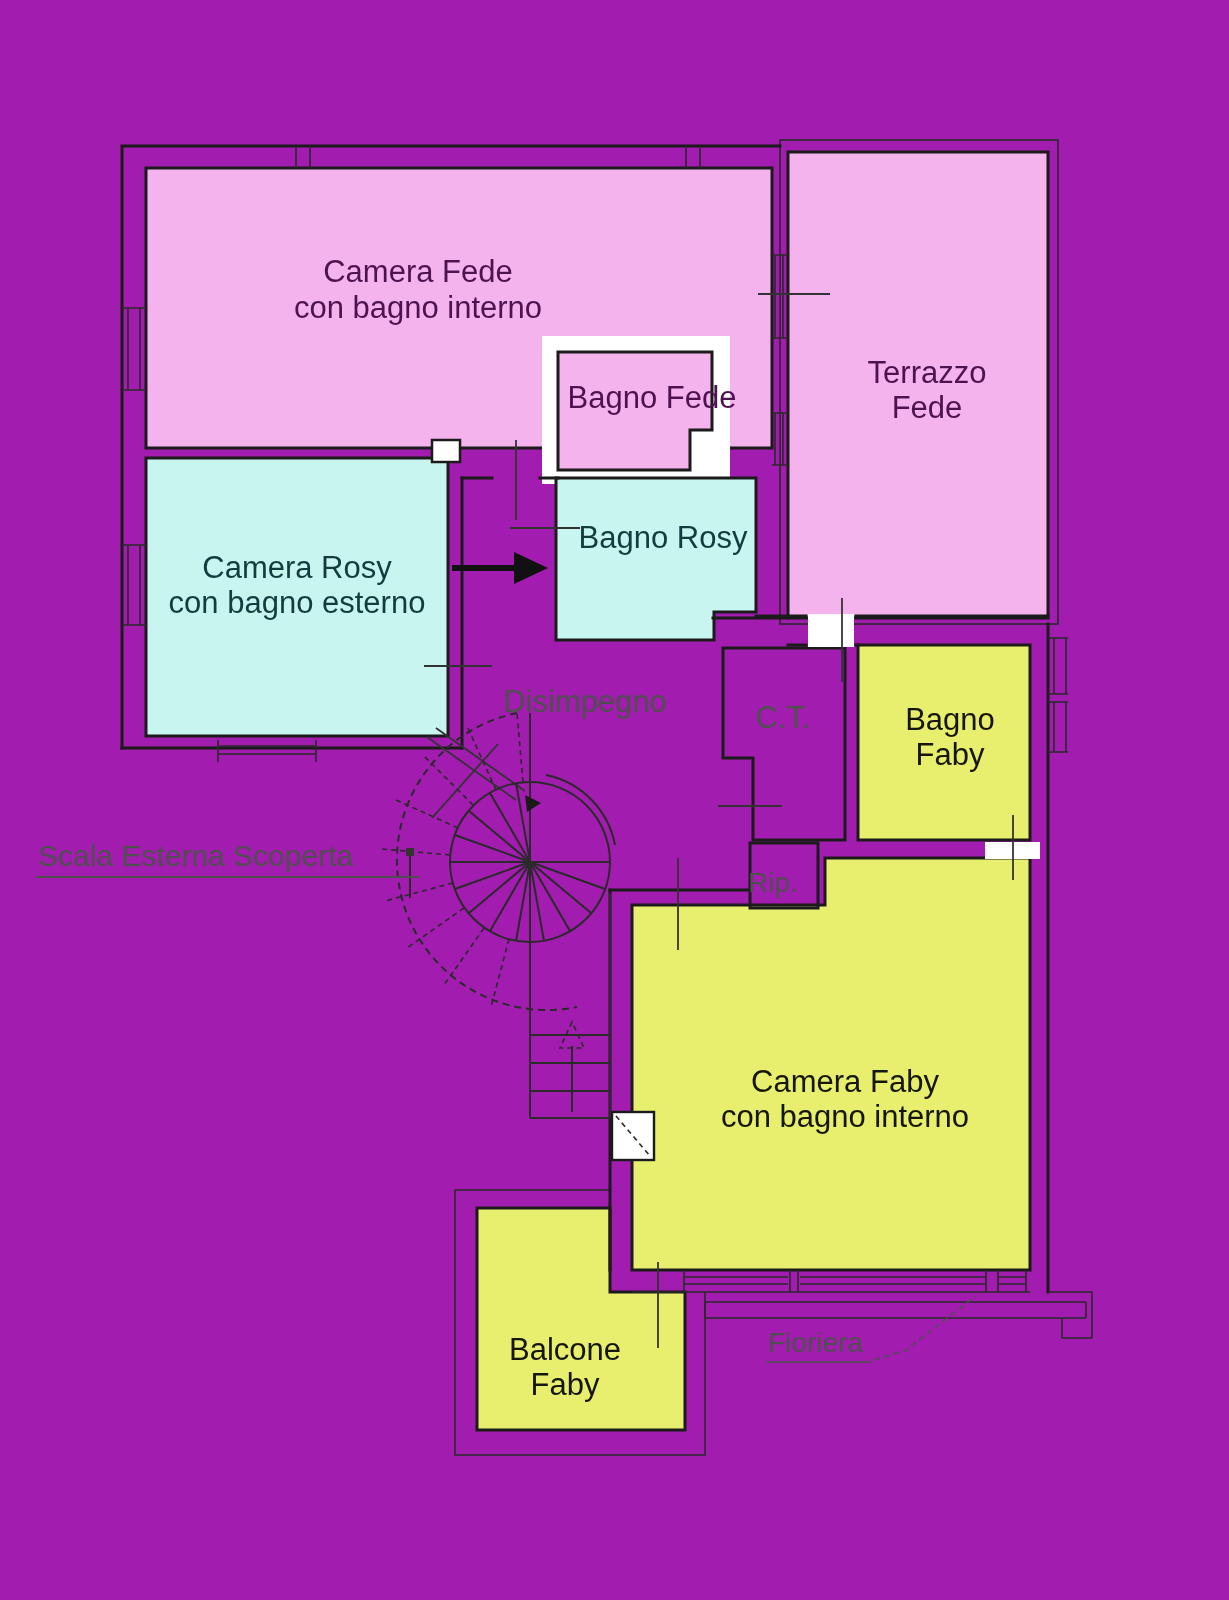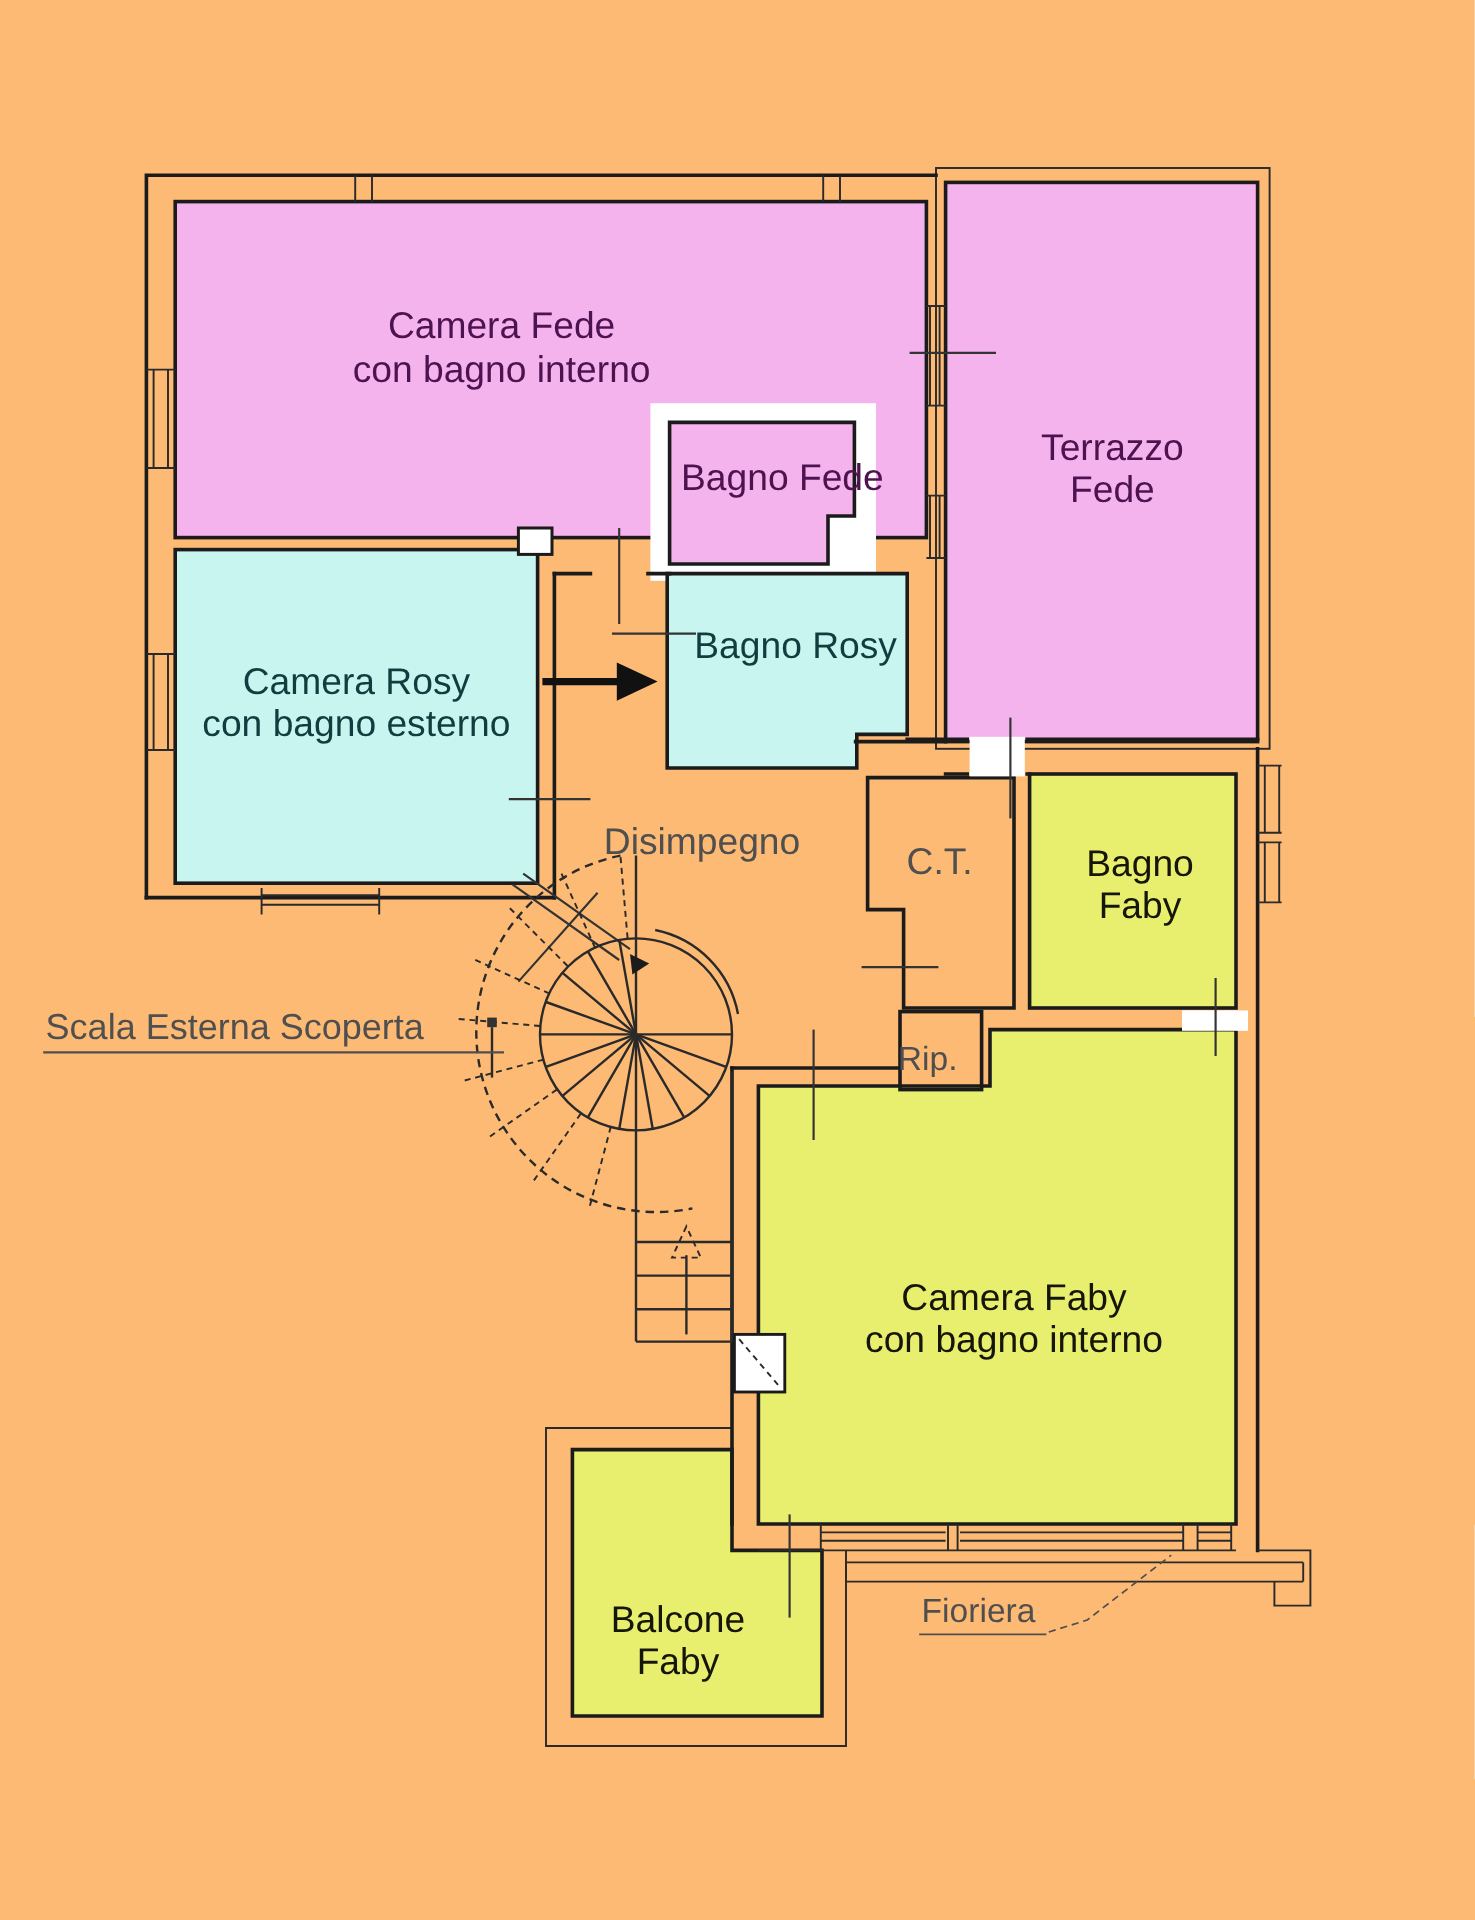--- a/index.html
+++ b/index.html
@@ -1,16 +1,16 @@
 <!DOCTYPE html>
 <html><head>
 <meta charset="utf-8">
 <style>
   html,body{margin:0;padding:0;background:#ffffff;}
-  .stage{width:1229px;height:1600px;background:#fdba74;position:relative;}
+  .stage{width:1229px;height:1600px;background:#a21caf;position:relative;}
   svg{display:block;}
   .room{stroke:#1b1b1b;stroke-width:3;}
   .wall{stroke:#1b1b1b;stroke-width:3;fill:none;stroke-linecap:square;}
   .thinwall{stroke:#2a2a2a;stroke-width:1.6;fill:none;}
   .tick{stroke:#333333;stroke-width:1.8;fill:none;}
   .stair{stroke:#2a2a2a;stroke-width:2;fill:none;}
   .stair-dash{stroke:#2a2a2a;stroke-width:2;fill:none;stroke-dasharray:7 5;}
   .tread-dash{stroke:#2a2a2a;stroke-width:1.6;fill:none;stroke-dasharray:5 4;}
   .lbl{font-family:"Liberation Sans",sans-serif;font-size:31px;text-anchor:middle;}
   .lbl-left{font-family:"Liberation Sans",sans-serif;font-size:30px;text-anchor:start;}

